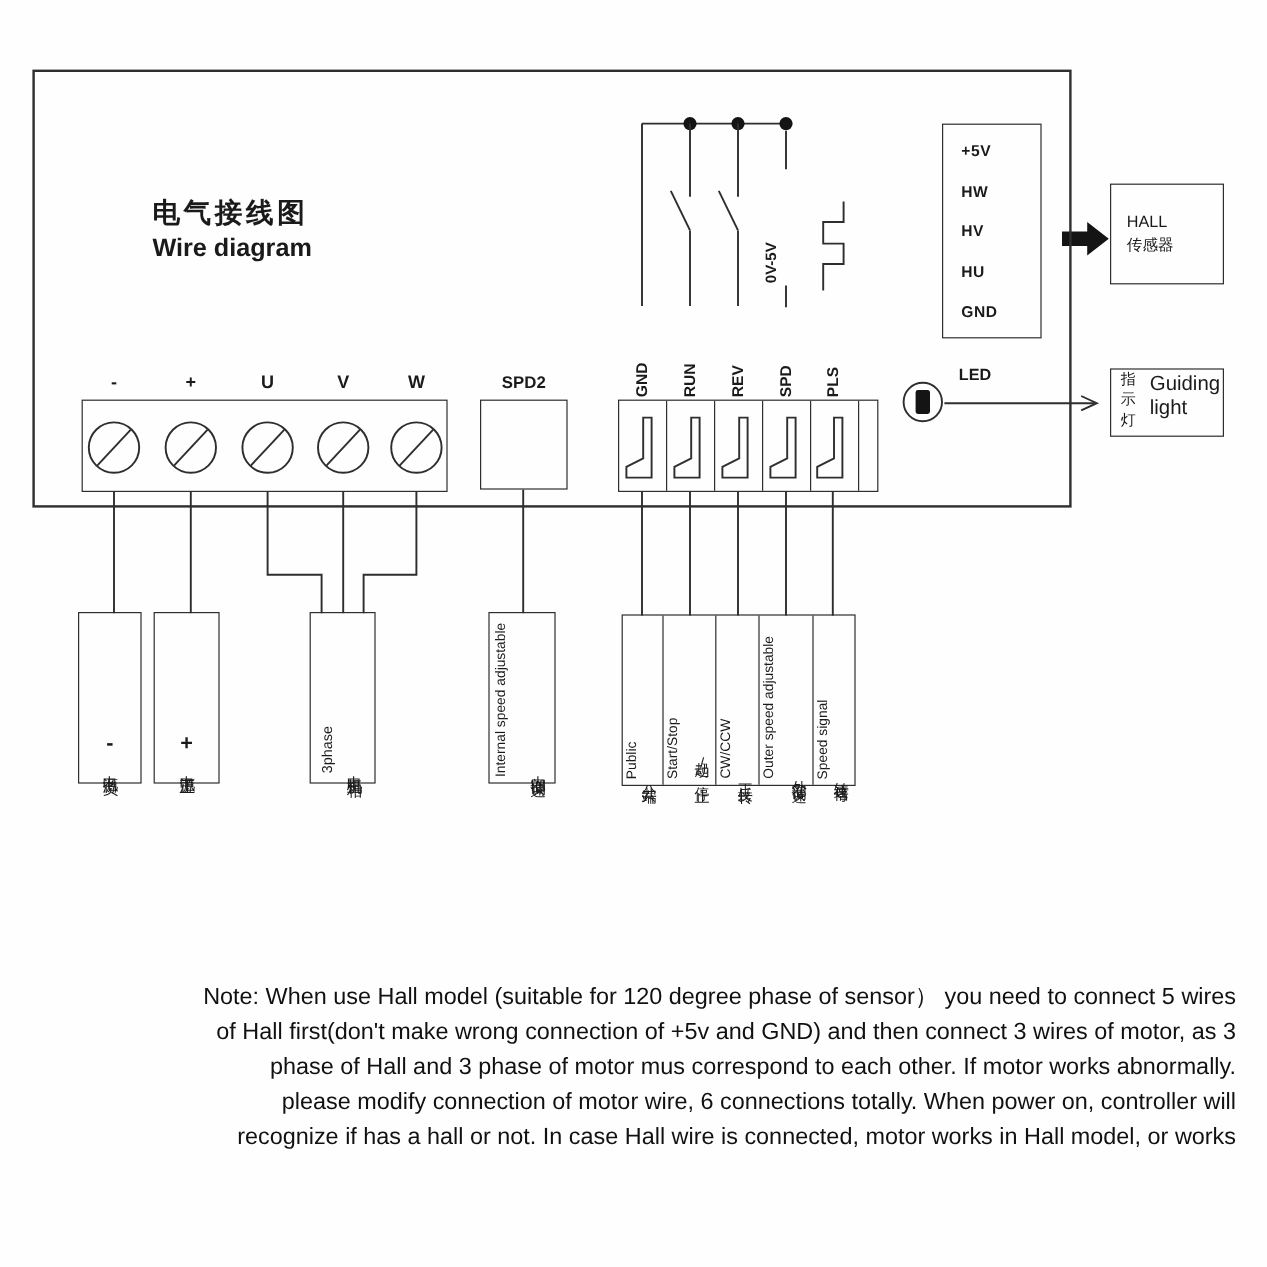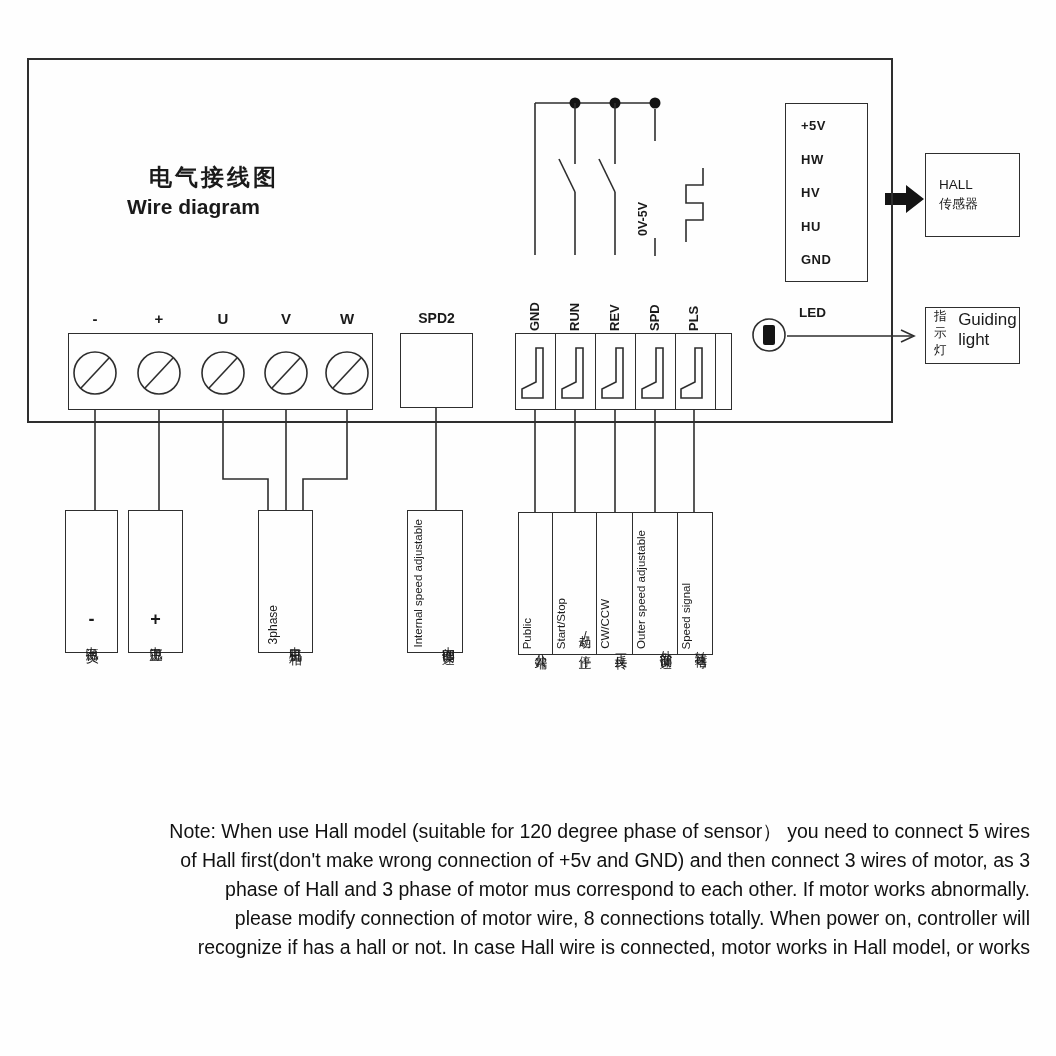--- a/index.html
+++ b/index.html
@@ -9,21 +9,21 @@
     font-family:"Liberation Sans", sans-serif; color:#1a1a1a; overflow:hidden;
   }
   .abs { position:absolute; }
   .box { position:absolute; border:2px solid #2e2e2e; background:transparent; }
   .thin { border-width:1.5px; }
 
   
   .vt-cjk { writing-mode:vertical-rl; text-orientation:upright; letter-spacing:2px; white-space:nowrap; }
   .vt-lat { writing-mode:vertical-rl; text-orientation:mixed; transform:rotate(180deg); white-space:nowrap; }
 
-  .title-zh { font-size:23px; font-weight:bold; letter-spacing:3px;margin-left:22px; }
+  .title-zh { font-size:23px; font-weight:bold; letter-spacing:3px; }
   .title-en { font-size:21px; font-weight:bold; margin-top:2px; }
 
   .term-label { position:absolute; top:310px; width:34px; text-align:center; font-size:15px; font-weight:bold; }
   .pin-label  { position:absolute; top:291px; height:40px; font-size:13px; font-weight:bold; }
 
   .hall-conn { display:flex; flex-direction:column; justify-content:space-between; padding:14px 0 14px 15px; font-size:13px; font-weight:bold; letter-spacing:0.5px; }
 
   .sig-block { display:flex; }
   .sig-cell  { position:relative; border-right:1.5px solid #2e2e2e; }
   .sig-cell:last-child { border-right:none; }
@@ -224,17 +224,17 @@
     <div class="sig-cell" style="flex:1;">
       <span class="sig-en vt-lat">Speed signal</span>
       <span class="sig-zh vt-cjk">转速信号</span>
     </div>
   </div>
 
   <div class="note">
     <div>Note: When use Hall model (suitable for 120 degree phase of sensor） you need to connect 5 wires</div>
     <div>of Hall first(don't make wrong connection of +5v and GND) and then connect 3 wires of motor, as 3</div>
     <div>phase of Hall and 3 phase of motor mus correspond to each other. If motor works abnormally.</div>
-    <div>please modify connection of motor wire, 8 connections totally. When power on, controller will</div>
+    <div>please modify connection of motor wire, 6 connections totally. When power on, controller will</div>
     <div>recognize if has a hall or not. In case Hall wire is connected, motor works in Hall model, or works</div>
   </div>
 
 </div>
 
 </body></html>

